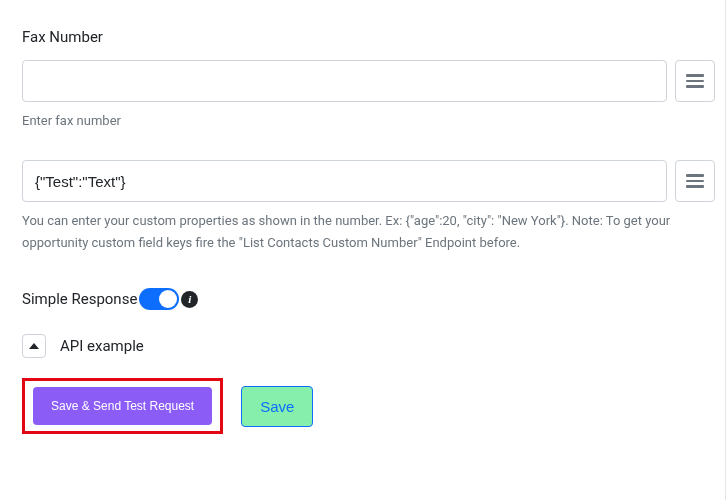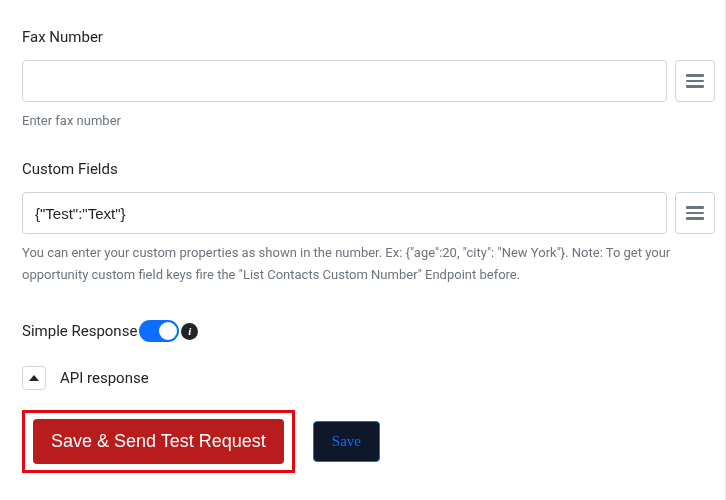--- a/index.html
+++ b/index.html
@@ -140,37 +140,36 @@
       display: flex;
       align-items: center;
       gap: 18px;
     }
     .highlight-box {
       border: 3px solid #e30613;
       padding: 6px 8px;
       display: inline-block;
     }
     .btn-primary {
-      background: #b91c1c;
+      background: #8b5cf6;
       color: #fff;
       border: none;
       border-radius: 4px;
       padding: 12px 18px;
-      font-size: 18px;
+      font-size: 12px;
       cursor: pointer;
     }
     .btn-outline {
-      background: #0f172a;
+      background: #86efac;
       color: #0d6efd;
       border: 1px solid #0d6efd;
       border-radius: 4px;
       padding: 11px 18px;
       font-size: 15px;
       cursor: pointer;
-      font-family: Liberation Serif, serif;
     }
   </style>
 </head>
 <body>
 
 <div class="container">
 
   <div class="field-group">
     <div class="field-label">Fax Number</div>
     <div class="input-row">
@@ -178,21 +177,20 @@
       <button class="hamburger-btn">
         <span class="hamburger-line"></span>
         <span class="hamburger-line"></span>
         <span class="hamburger-line"></span>
       </button>
     </div>
     <div class="help-text">Enter fax number</div>
   </div>
 
   <div class="field-group">
-    <div class="field-label">Custom Fields</div>
     <div class="input-row">
       <input type="text" class="text-input" value="{&quot;Test&quot;:&quot;Text&quot;}" style="">
       <button class="hamburger-btn">
         <span class="hamburger-line"></span>
         <span class="hamburger-line"></span>
         <span class="hamburger-line"></span>
       </button>
     </div>
     <div class="help-text">
       <span>You can enter your custom properties as shown in the number. Ex: {"age":20, "city": "New York"}. </span><span class="bold">Note:</span><span> To get your opportunity custom field keys fire the "</span><span class="bold">List Contacts Custom Number</span><span>" Endpoint before.</span>
@@ -204,21 +202,21 @@
     <div class="toggle">
       <div class="toggle-knob"></div>
     </div>
     <div class="info-icon">i</div>
   </div>
 
   <div class="collapse-row">
     <button class="collapse-btn">
       <span class="chevron-up"></span>
     </button>
-    <span class="collapse-label">API response</span>
+    <span class="collapse-label">API example</span>
   </div>
 
   <div class="button-row">
     <div class="highlight-box">
       <button class="btn-primary">Save &amp; Send Test Request</button>
     </div>
     <button class="btn-outline">Save</button>
   </div>
 
 </div>

